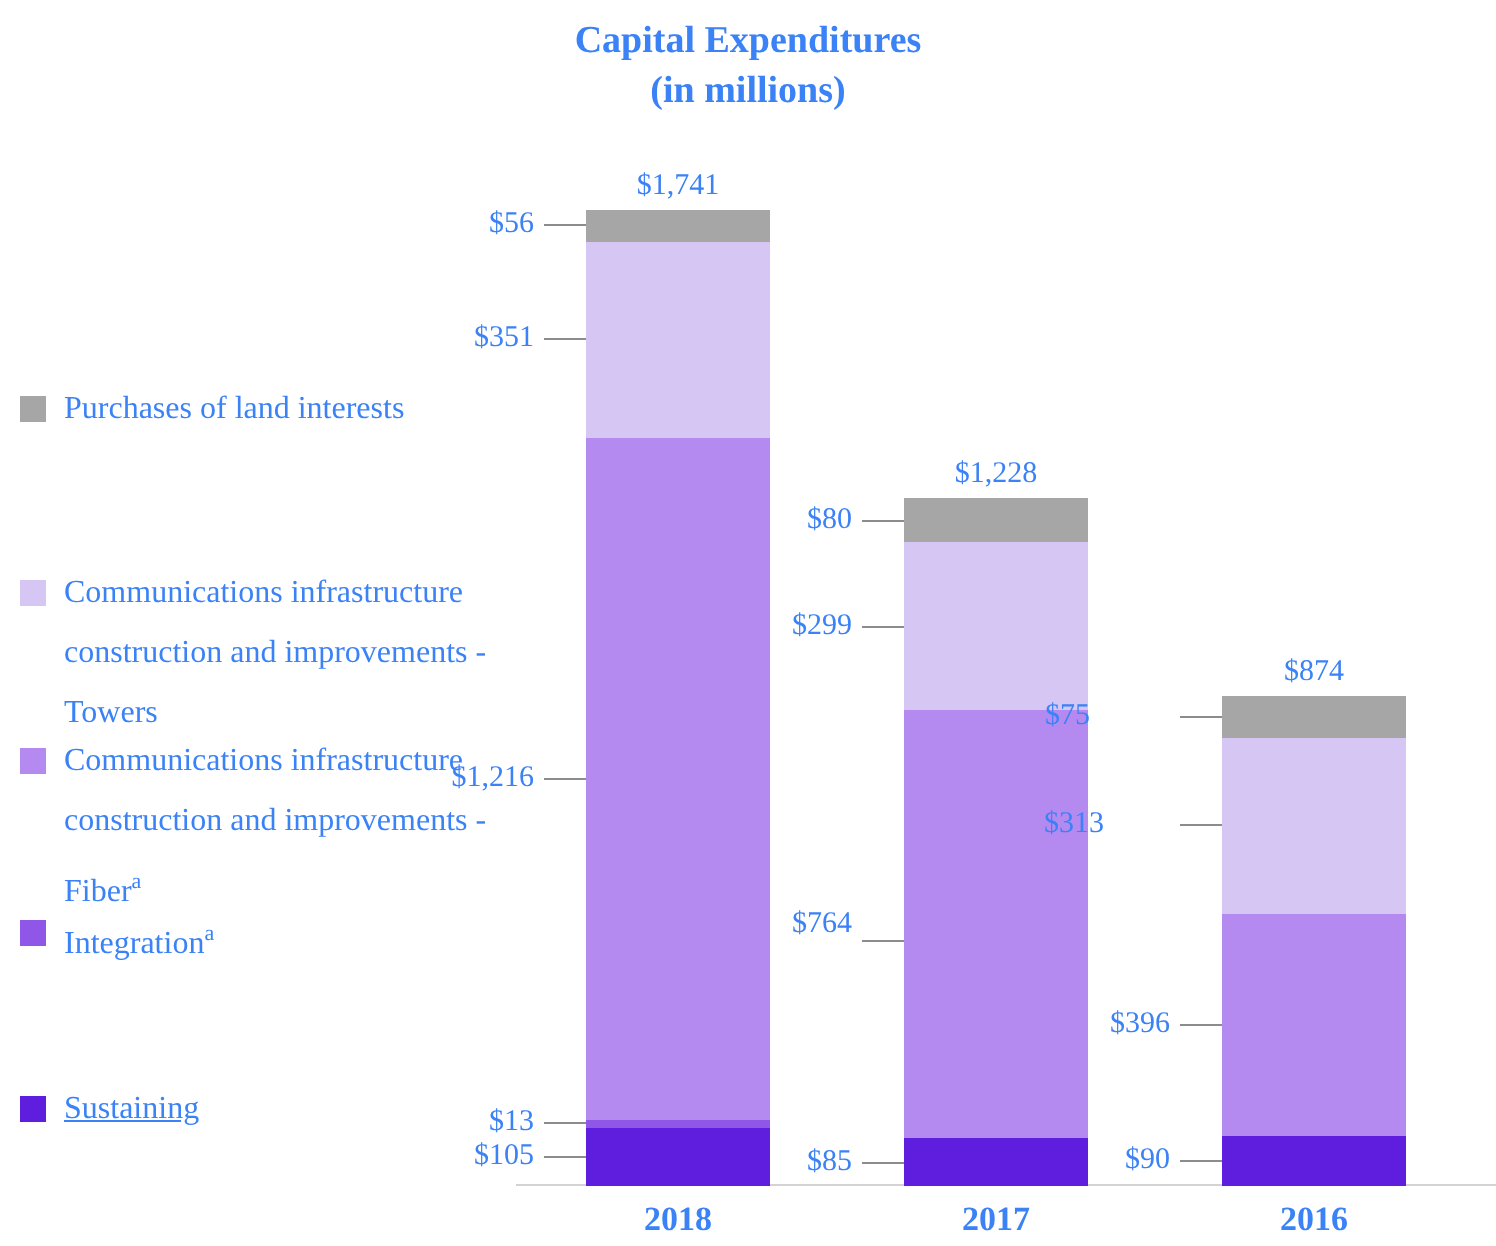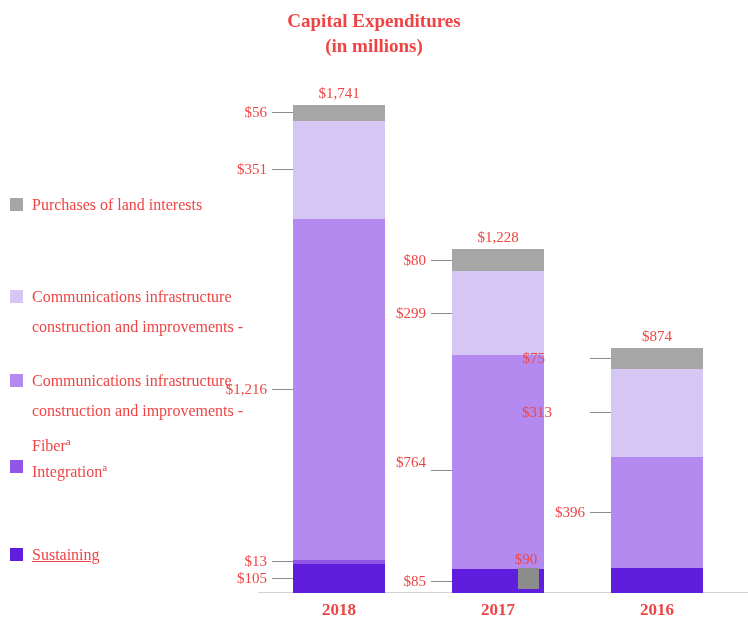--- a/index.html
+++ b/index.html
@@ -1,18 +1,18 @@
 <!DOCTYPE html>
 <html><head>
 <meta charset="utf-8">
 <style>
   html, body { margin: 0; padding: 0; background: #ffffff; }
   .stage {
     position: relative; width: 748px; height: 623px; background: #ffffff;
-    font-family: "Liberation Serif", serif; color: #ef4444; overflow: hidden;
+    font-family: "Liberation Serif", serif; color: #3b82f6; overflow: hidden;
   }
   .chart-title {
     position: absolute; top: 8px; left: 0; width: 100%;
     text-align: center; font-weight: bold; font-size: 19px; line-height: 25px;
   }
   .legend-item { position: absolute; left: 10px; display: flex; }
   .legend-swatch { width: 13px; height: 13px; flex: 0 0 13px; margin-top: 8px; }
   .legend-lines { font-size: 16px; line-height: 30px; margin-left: 9px; white-space: nowrap; }
   .legend-lines sup, .seg-label sup { font-size: 11px; }
   .bar { position: absolute; display: flex; flex-direction: column; }
@@ -45,20 +45,21 @@
         <span class="legend-swatch" style="background: rgb(166, 166, 166);"></span>
         <span class="legend-lines">
           <div>Purchases of land interests</div>
         </span>
       </div>
       <div class="legend-item" style="top: 282px;">
         <span class="legend-swatch" style="background: rgb(213, 198, 243);"></span>
         <span class="legend-lines">
           <div>Communications infrastructure</div>
           <div>construction and improvements -</div>
+          <div>Towers</div>
         </span>
       </div>
       <div class="legend-item" style="top: 366px;">
         <span class="legend-swatch" style="background: rgb(181, 138, 240);"></span>
         <span class="legend-lines">
           <div>Communications infrastructure</div>
           <div>construction and improvements -</div>
           <div>Fiber<sup>a</sup></div>
         </span>
       </div>
@@ -141,20 +142,20 @@
         <span class="leader-line"></span>
       </div>
       <div class="seg-label-row" style="left: 441px; width: 170px; top: 403.908px; gap: 33px;">
         <span class="seg-label">$313</span>
         <span class="leader-line"></span>
       </div>
       <div class="seg-label-row" style="left: 441px; width: 170px; top: 503.274px;">
         <span class="seg-label">$396</span>
         <span class="leader-line"></span>
       </div>
-      <div class="seg-label-row" style="left: 441px; width: 170px; top: 571.387px; flex-direction: column;">
+      <div class="seg-label-row" style="left: 441px; width: 170px; top: 571.387px;">
         <span class="seg-label">$90</span>
         <span class="leader-line"></span>
       </div>
       <div class="total-label" style="left: 586px; width: 142px; bottom: 277.981px;">$874</div>
       <div class="year-label" style="left: 611px; width: 92px;">2016</div>
     </div>
 </div>
 
 </body></html>

